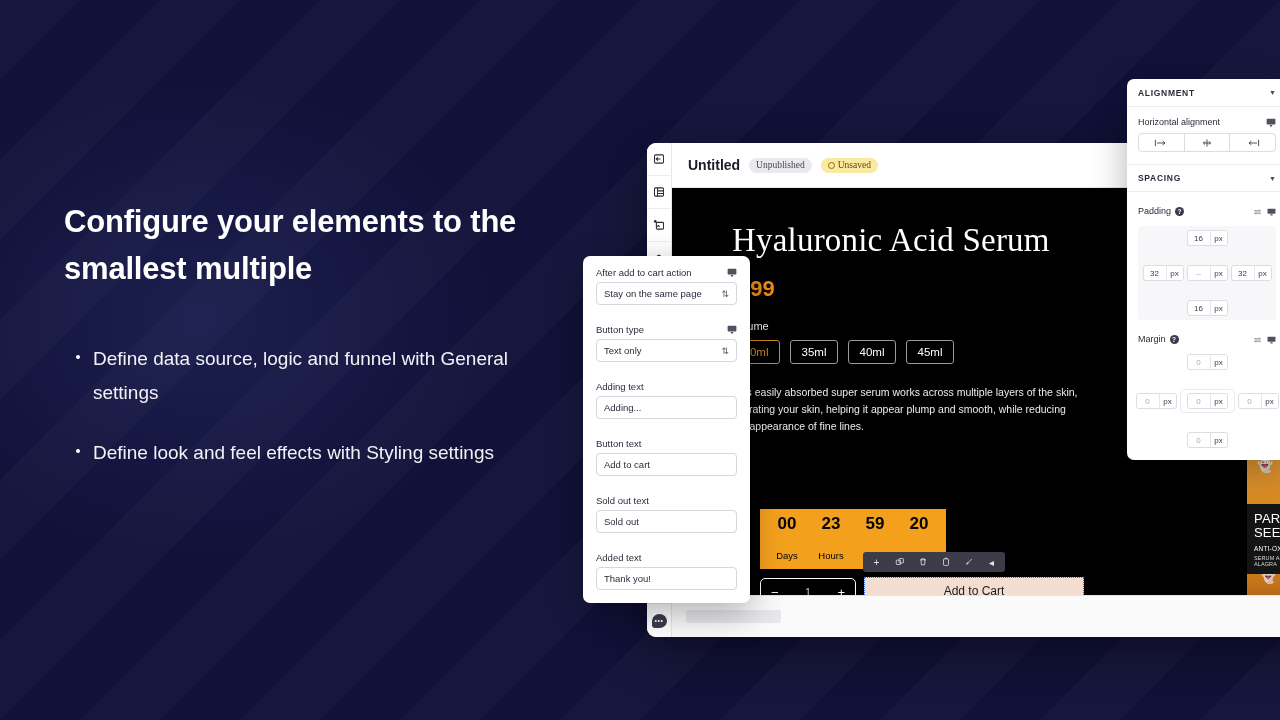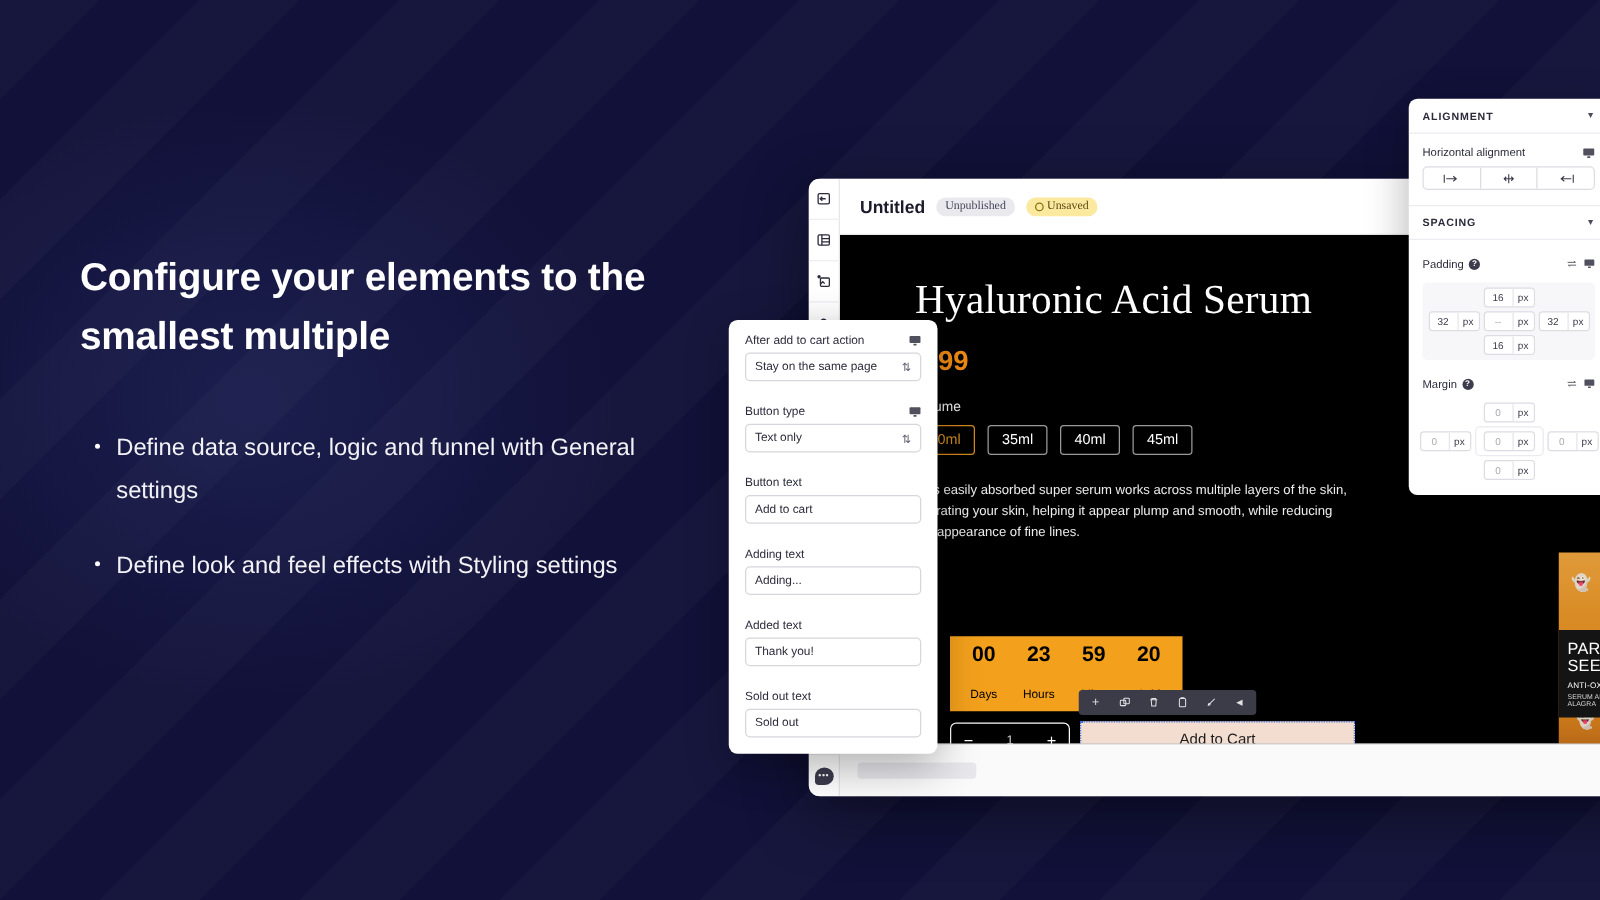--- a/index.html
+++ b/index.html
@@ -368,21 +368,21 @@
   .row-icons { display: flex; align-items: center; gap: 5px; color: #50505f; }
   .row-icons svg { width: 9px; height: 8px; }
 
   .box-grid {
     background: #f7f7f9;
     border-radius: 4px;
     padding: 4px;
     display: flex;
     flex-direction: column;
     align-items: center;
-    gap: 3px;
+    gap: 19px;
   }
   .box-grid.plain { background: transparent; padding: 0; }
   .bg-mid { display: flex; align-items: center; gap: 3px; }
   .inp {
     display: flex;
     border: 1px solid #dcdce3;
     border-radius: 3px;
     overflow: hidden;
     background: #fff;
     height: 16px;
@@ -598,51 +598,51 @@
           </svg>
       </span>
     </div>
     <div class="ctl ctl-sel">
       <span>Text only</span>
     </div>
   </div>
 
   <div class="fld">
     <div class="fld-head">
+      <span class="fld-lbl">Adding text</span>
+    </div>
+    <div class="ctl">
+      <span>Adding...</span>
+    </div>
+  </div>
+
+  <div class="fld">
+    <div class="fld-head">
       <span class="fld-lbl">Button text</span>
     </div>
     <div class="ctl">
       <span>Add to cart</span>
     </div>
   </div>
 
   <div class="fld">
     <div class="fld-head">
-      <span class="fld-lbl">Adding text</span>
+      <span class="fld-lbl">Sold out text</span>
     </div>
     <div class="ctl">
-      <span>Adding...</span>
+      <span>Sold out</span>
     </div>
   </div>
 
   <div class="fld">
     <div class="fld-head">
       <span class="fld-lbl">Added text</span>
     </div>
     <div class="ctl">
       <span>Thank you!</span>
-    </div>
-  </div>
-
-  <div class="fld">
-    <div class="fld-head">
-      <span class="fld-lbl">Sold out text</span>
-    </div>
-    <div class="ctl">
-      <span>Sold out</span>
     </div>
   </div>
 </div>
 
 <div class="panel-r">
 
   <div class="sec-head">
     <span class="sec-title">ALIGNMENT</span>
     <span class="caret">▼</span>
   </div>

